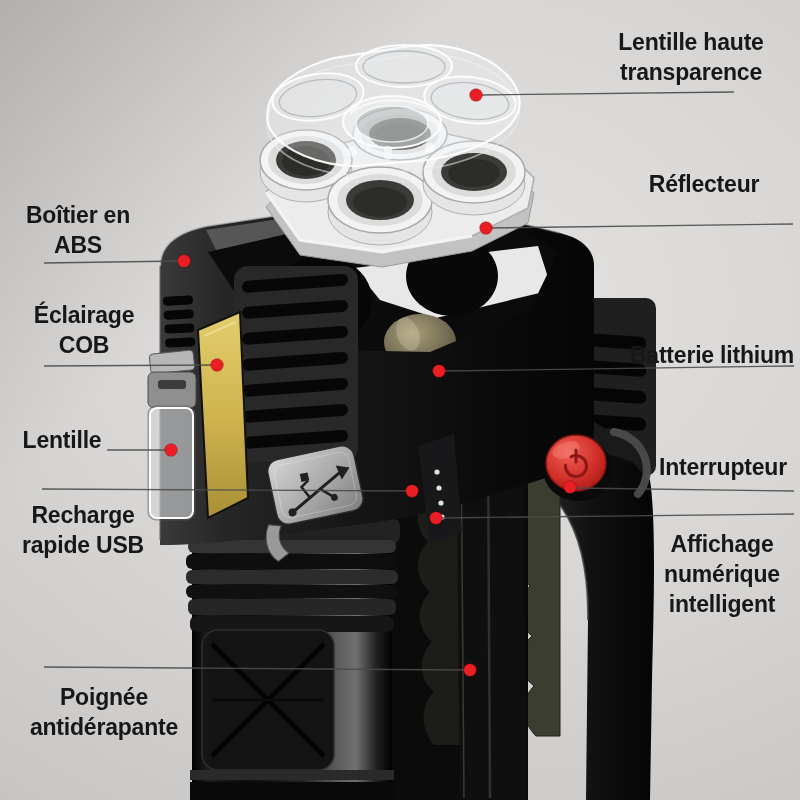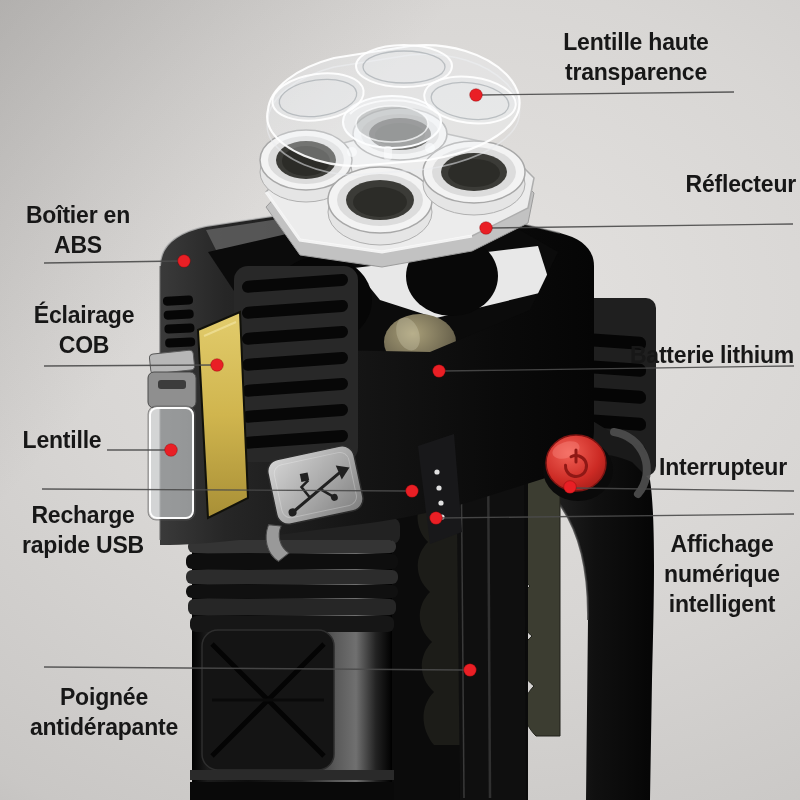--- a/index.html
+++ b/index.html
@@ -284,25 +284,25 @@
       <line class="leader" x1="575" y1="488" x2="794" y2="491"></line>
       <circle class="dot" cx="570" cy="487" r="6.3"></circle>
       <line class="leader" x1="42" y1="489" x2="408" y2="491"></line>
       <circle class="dot" cx="412" cy="491" r="6.3"></circle>
       <line class="leader" x1="440" y1="518" x2="794" y2="514"></line>
       <circle class="dot" cx="436" cy="518" r="6.3"></circle>
       <line class="leader" x1="44" y1="667" x2="466" y2="670"></line>
       <circle class="dot" cx="470" cy="670" r="6.3"></circle>
     </svg>
   <div id="annot-layer">
-      <div class="callout" style="left: 544px; top: 27px; width: 184px;">
+      <div class="callout" style="left: 599px; top: 27px; width: 184px;">
         <span class="callout-line">Lentille haute</span>
         <span class="callout-line">transparence</span>
       </div>
-      <div class="callout" style="left: 612px; top: 169px; width: 184px; text-align: right;">
+      <div class="callout" style="left: 612px; top: 169px; width: 184px;">
         <span class="callout-line">Réflecteur</span>
       </div>
       <div class="callout" style="left: 6px; top: 200px; width: 144px;">
         <span class="callout-line">Boîtier en</span>
         <span class="callout-line">ABS</span>
       </div>
       <div class="callout" style="left: 8px; top: 300px; width: 152px;">
         <span class="callout-line">Éclairage</span>
         <span class="callout-line">COB</span>
       </div>

